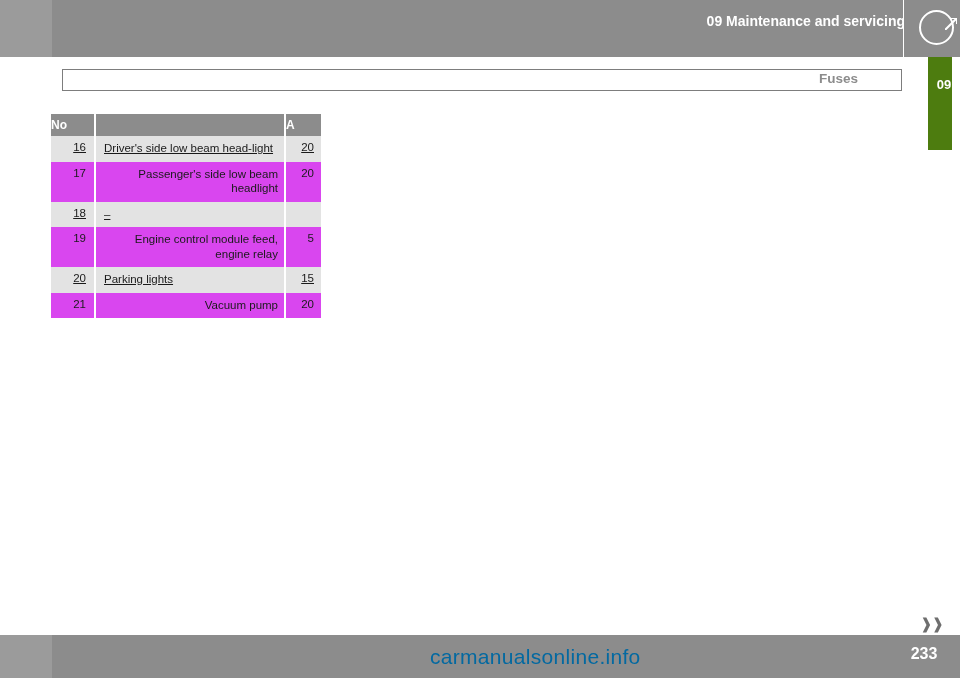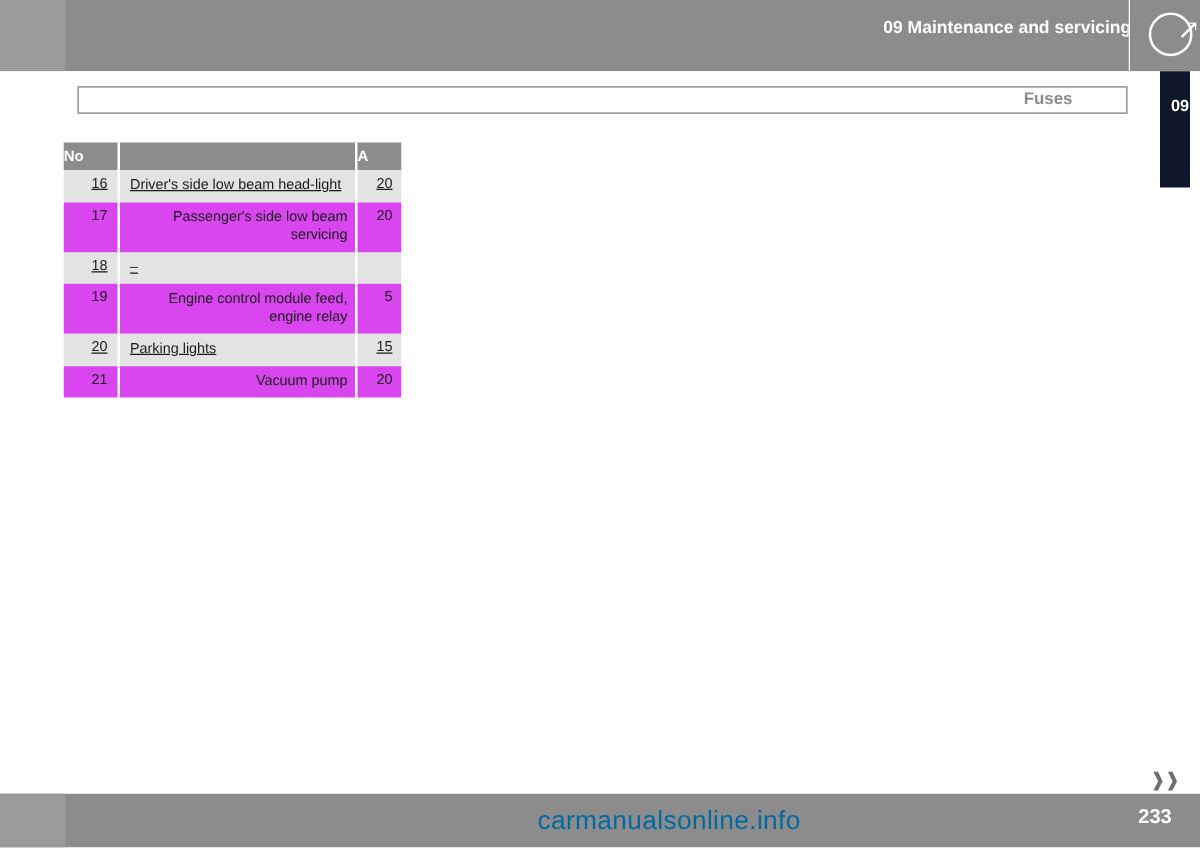--- a/index.html
+++ b/index.html
@@ -56,21 +56,21 @@
   .logo-arrow {
     position: absolute;
     top: 6px; left: 24px;
     width: 12px; height: 12px;
   }
   
   .side-tab {
     position: absolute;
     top: 57px; left: 928px;
     width: 24px; height: 93px;
-    background: #0f172a;
+    background: #4d7c0f;
   }
   .side-tab-label {
     position: absolute;
     top: 20px; left: 0;
     width: 32px;
     text-align: center;
     font-size: 13px;
     font-weight: bold;
     color: #ffffff;
   }
@@ -225,21 +225,21 @@
         </tr>
       </thead>
       <tbody>
         <tr class="row-odd">
           <td class="c-no">16</td>
           <td class="c-desc">Driver's side low beam head-light</td>
           <td class="c-a">20</td>
         </tr>
         <tr class="row-even">
           <td class="c-no">17</td>
-          <td class="c-desc">Passenger's side low beam servicing</td>
+          <td class="c-desc">Passenger's side low beam headlight</td>
           <td class="c-a">20</td>
         </tr>
         <tr class="row-odd">
           <td class="c-no">18</td>
           <td class="c-desc">–</td>
           <td class="c-a"></td>
         </tr>
         <tr class="row-even">
           <td class="c-no">19</td>
           <td class="c-desc">Engine control module feed, engine relay</td>

